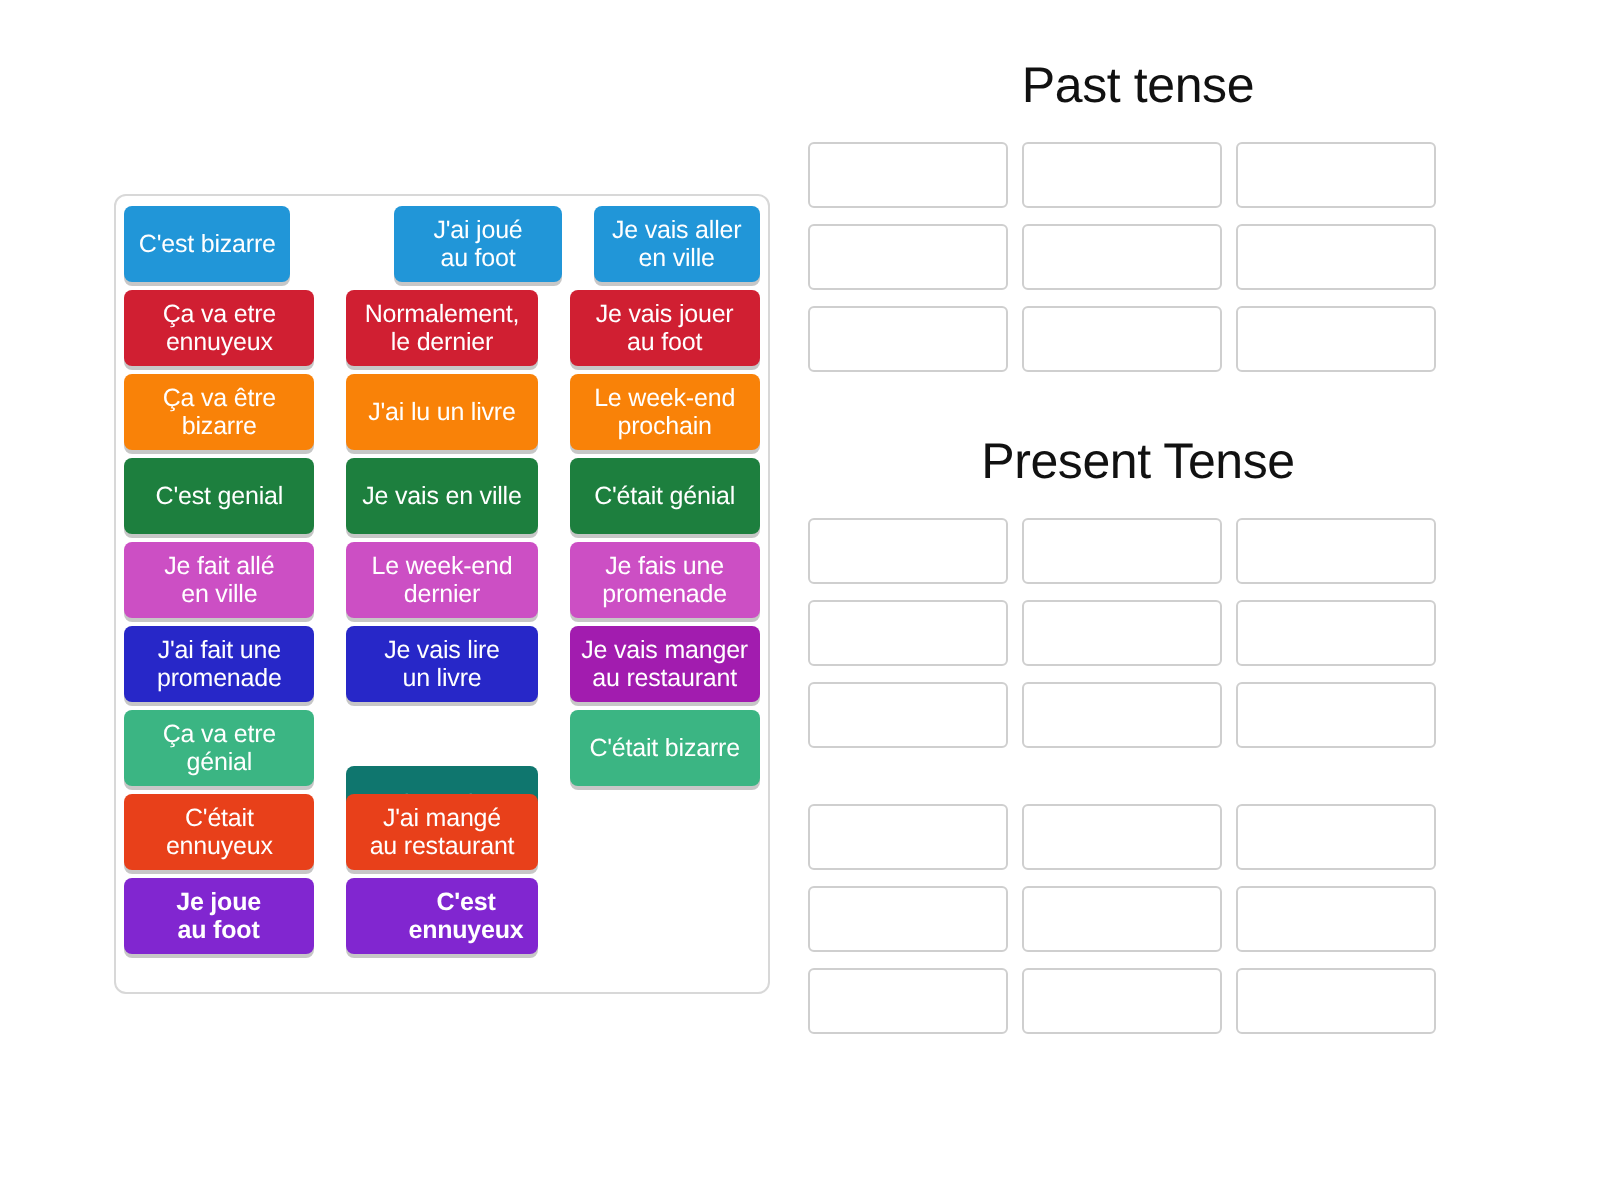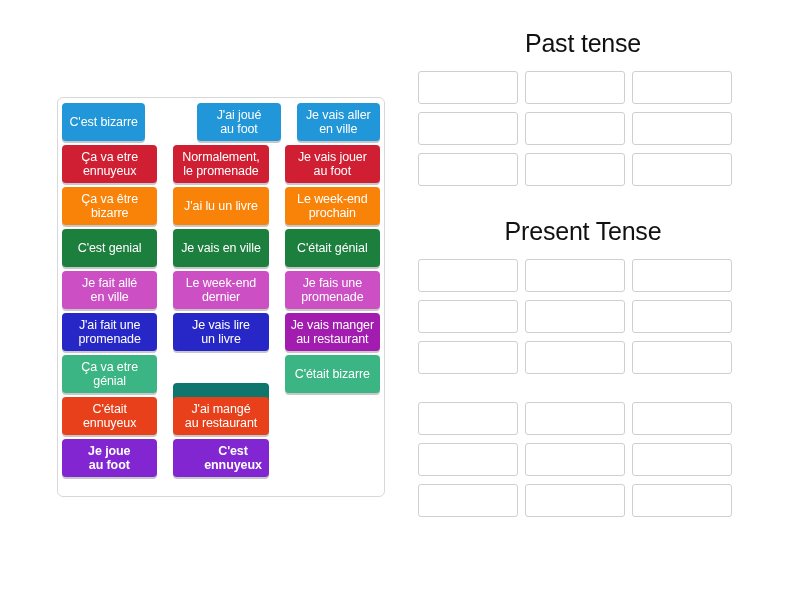--- a/index.html
+++ b/index.html
@@ -58,21 +58,21 @@
   }
   .tile.empty {
     background: transparent;
     box-shadow: none;
     cursor: default;
   }
 
   
   .zone-group {
     position: absolute;
-    left: 418px;
+    left: 404px;
     width: 330px;
   }
   #zone-group-0 { top: 28px; }
   #zone-group-1 { top: 216px; }
   #zone-group-2 { top: 402px; }
 
   .zone-title {
     text-align: center;
     font-size: 25px;
     line-height: 30px;
@@ -107,21 +107,21 @@
       <div class="tile" style="background: rgb(33, 150, 216);">C'est bizarre</div>
       <div class="tile" style="background: rgb(33, 150, 216); margin-left: 36px;">J'ai joué
 au foot</div>
       <div class="tile" style="background: rgb(33, 150, 216);">Je vais aller
 en ville</div>
     </div>
     <div class="tile-row">
       <div class="tile" style="background: rgb(208, 31, 50);">Ça va etre
 ennuyeux</div>
       <div class="tile" style="background: rgb(208, 31, 50);">Normalement,
-le promenade</div>
+le dernier</div>
       <div class="tile" style="background: rgb(208, 31, 50); text-align: center;">Je vais jouer
 au foot</div>
     </div>
     <div class="tile-row">
       <div class="tile" style="background: rgb(249, 130, 8);">Ça va être
 bizarre</div>
       <div class="tile" style="background: rgb(249, 130, 8);">J'ai lu un livre</div>
       <div class="tile" style="background: rgb(249, 130, 8);">Le week-end
 prochain</div>
     </div>

